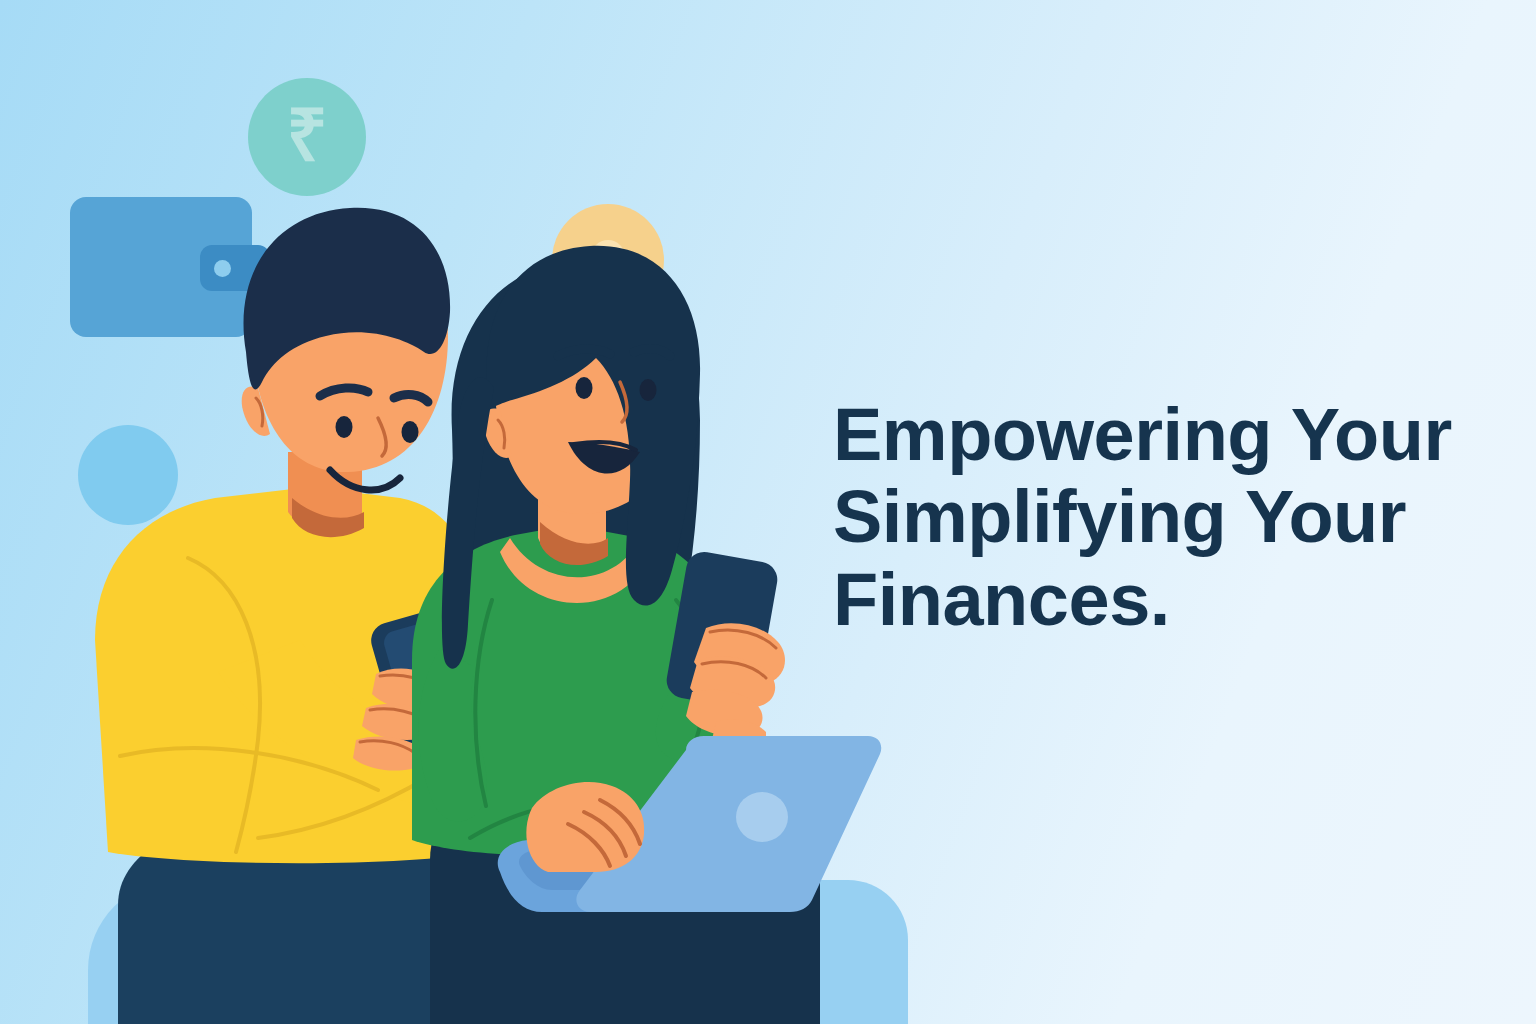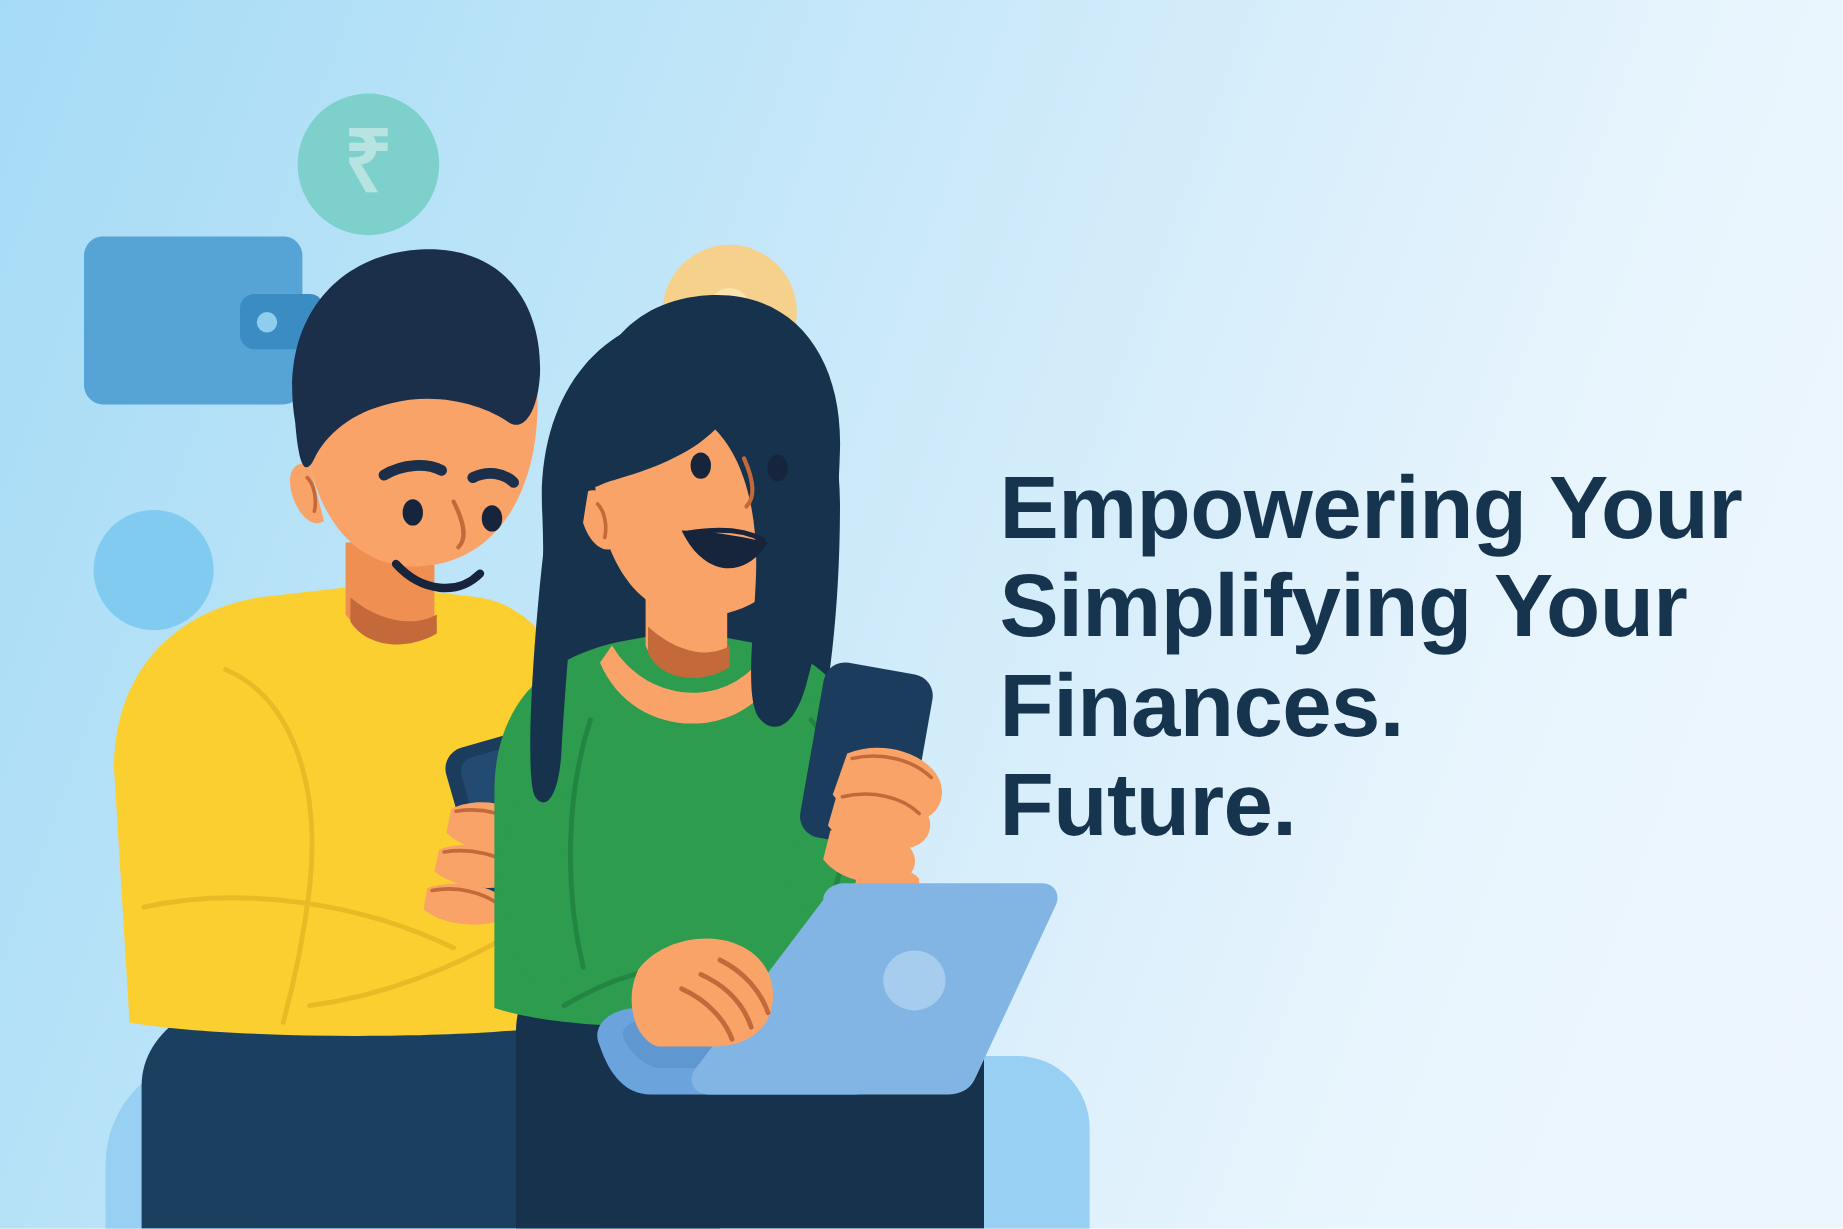--- a/index.html
+++ b/index.html
@@ -93,21 +93,21 @@
     position: absolute;
     left: 0; top: 0;
     width: 1000px;
     height: 1024px;
   }
 
   
   #headline {
     position: absolute;
     left: 833px;
-    top: 332px;
+    top: 344px;
     width: 640px;
     color: #16344e;
     font-size: 74px;
     line-height: 1.12;
     font-weight: 700;
     letter-spacing: -0.5px;
     font-stretch: condensed;
   }
   #headline .line { display: block; white-space: nowrap; }
 </style>
@@ -271,16 +271,15 @@
         <path d="M584 812 C606 822 620 838 626 856" fill="none" stroke="#c4693a" stroke-width="4" stroke-linecap="round"></path>
         <path d="M568 824 C590 834 604 850 610 866" fill="none" stroke="#c4693a" stroke-width="4" stroke-linecap="round"></path>
       </g>
     </g>
   </svg>
 
   <h1 id="headline">
     <span class="line">Empowering Your</span>
     <span class="line">Simplifying Your</span>
     <span class="line">Finances.</span>
-    <span class="line">Future.</span>
   </h1>
 
 </div>
 
 </body></html>

